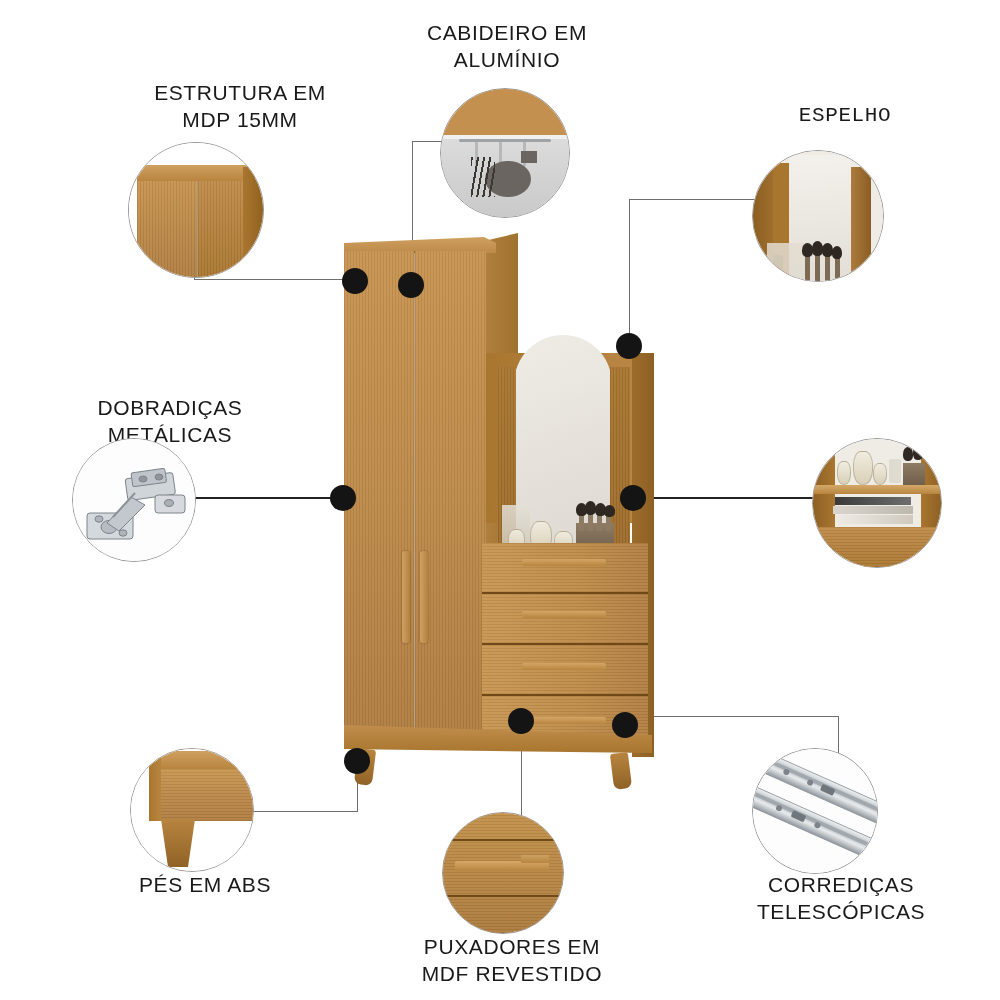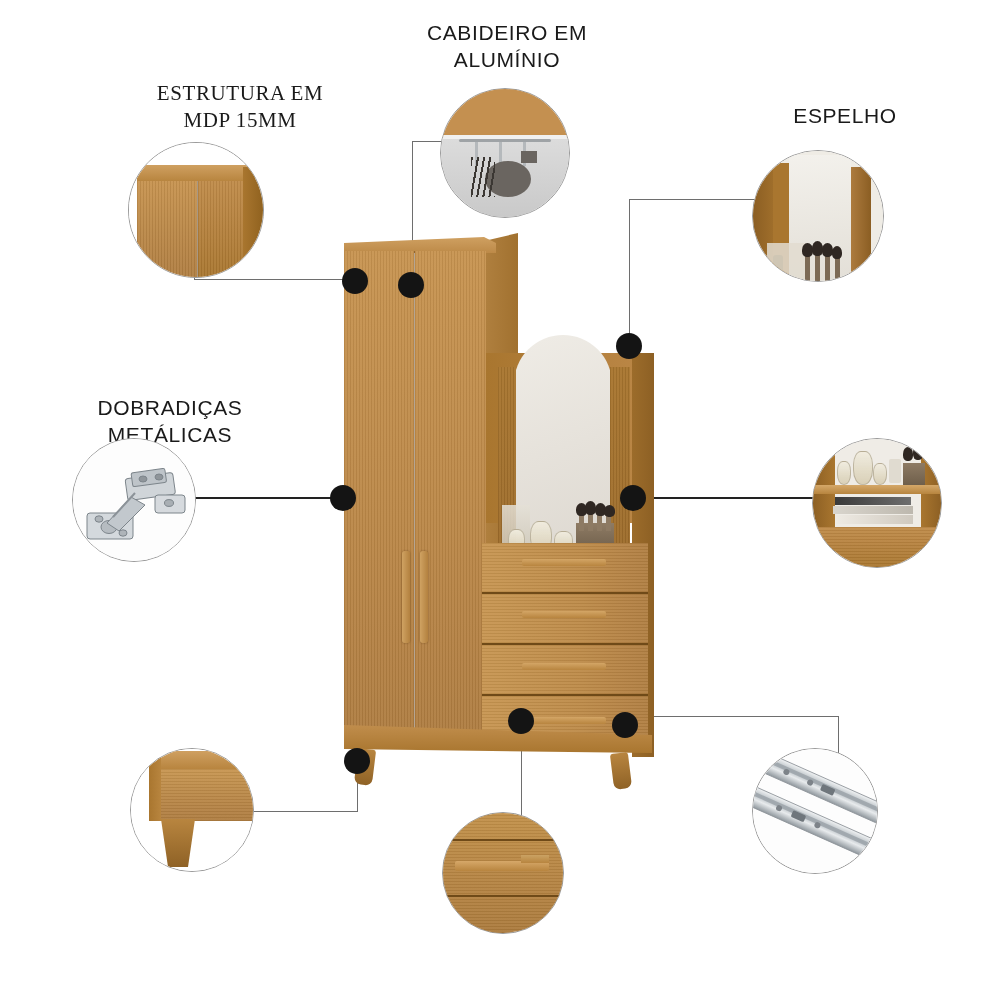--- a/index.html
+++ b/index.html
@@ -215,21 +215,21 @@
       <div class="drawer-pull" style="left:40px;top:68px;width:84px;"></div>
       <div class="drawer-pull" style="left:40px;top:120px;width:84px;"></div>
       <div class="drawer-pull" style="left:40px;top:174px;width:84px;"></div>
     </div>
 
     <div id="base"></div>
     <div class="foot" style="left:26px;top:524px;transform:rotate(7deg);"></div>
     <div class="foot" style="left:282px;top:528px;transform:rotate(-7deg);"></div>
   </div>
 
-  <div class="label" style="left:100px;top:80px;width:280px;font-family:Liberation Serif, serif;">ESTRUTURA EM
+  <div class="label" style="left:100px;top:80px;width:280px;">ESTRUTURA EM
 MDP 15MM</div>
   <div class="bubble" style="left:128px;top:142px;width:134px;height:134px;">
     <div class="inner" style="background:#ffffff;">
       <div style="position:absolute;left:8px;top:22px;width:118px;height:16px;background:linear-gradient(180deg,#cfa061,#b8853f);"></div>
       <div style="position:absolute;left:8px;top:38px;width:60px;height:96px;
         background:repeating-linear-gradient(90deg,rgba(0,0,0,.06) 0 1px,rgba(255,255,255,.05) 1px 3px),linear-gradient(180deg,#c7934f,#b07e41);"></div>
       <div style="position:absolute;left:69px;top:38px;width:45px;height:96px;
         background:repeating-linear-gradient(90deg,rgba(0,0,0,.06) 0 1px,rgba(255,255,255,.05) 1px 3px),linear-gradient(180deg,#c08b49,#a9762f);"></div>
       <div style="position:absolute;left:114px;top:24px;width:20px;height:110px;background:linear-gradient(90deg,#a9762f,#90621f);"></div>
       <div style="position:absolute;left:68px;top:38px;width:1px;height:96px;background:rgba(80,50,12,.5);"></div>
@@ -247,21 +247,21 @@
       <div style="position:absolute;left:58px;top:53px;width:3px;height:24px;background:#b5b9bc;"></div>
       <div style="position:absolute;left:82px;top:53px;width:3px;height:24px;background:#b5b9bc;"></div>
       <div style="position:absolute;left:44px;top:72px;width:46px;height:36px;border-radius:50%;background:#6a6560;"></div>
       <div style="position:absolute;left:30px;top:68px;width:24px;height:40px;
         background:repeating-linear-gradient(100deg,#3b3733 0 2px,transparent 2px 6px);"></div>
       <div style="position:absolute;left:80px;top:62px;width:16px;height:12px;background:#6a6560;"></div>
     </div>
   </div>
   <div class="dot" style="left:398px;top:272px;width:26px;height:26px;"></div>
 
-  <div class="label" style="left:700px;top:103px;width:290px;">ESPELHO</div>
+  <div class="label" style="left:700px;top:103px;width:290px;font-family:Liberation Mono, monospace;">ESPELHO</div>
   <div class="bubble" style="left:752px;top:150px;width:130px;height:130px;">
     <div class="inner" style="background:#efece5;">
       <div style="position:absolute;left:0;top:18px;width:30px;height:112px;background:linear-gradient(90deg,#8b5e23,#a9762f);"></div>
       <div style="position:absolute;left:20px;top:12px;width:16px;height:118px;background:#a9762f;"></div>
       <div style="position:absolute;left:96px;top:16px;width:22px;height:114px;background:linear-gradient(90deg,#b07e41,#8b5e23);"></div>
       <div style="position:absolute;left:36px;top:4px;width:62px;height:126px;background:linear-gradient(175deg,#f3f1ec,#e3dfd7);"></div>
       <div style="position:absolute;left:14px;top:92px;width:40px;height:38px;background:#e2dcd0;opacity:.85;"></div>
       <div style="position:absolute;left:20px;top:104px;width:10px;height:22px;background:#cfc6b4;border-radius:3px;"></div>
       <div style="position:absolute;left:52px;top:104px;width:5px;height:26px;background:#7c6a55;"></div>
       <div style="position:absolute;left:62px;top:102px;width:5px;height:28px;background:#7c6a55;"></div>
@@ -326,31 +326,34 @@
     <div class="inner" style="background:#ffffff;">
       <div style="position:absolute;left:26px;top:2px;width:96px;height:18px;background:linear-gradient(180deg,#cfa061,#b8853f);"></div>
       <div style="position:absolute;left:26px;top:20px;width:96px;height:52px;
         background:repeating-linear-gradient(0deg,rgba(0,0,0,.05) 0 1px,rgba(255,255,255,.05) 1px 3px),linear-gradient(180deg,#c79550,#ae7c40);"></div>
       <div style="position:absolute;left:18px;top:2px;width:12px;height:70px;background:linear-gradient(90deg,#a9762f,#b8853f);"></div>
       <div style="position:absolute;left:30px;top:70px;width:34px;height:48px;
            background:linear-gradient(180deg,#b8853f,#8f6226);
            clip-path:polygon(0 0,34px 0,27px 48px,7px 48px);"></div>
     </div>
   </div>
+  <div class="label" style="left:100px;top:872px;width:210px;">PÉS EM ABS</div>
   <div class="dot" style="left:344px;top:748px;width:26px;height:26px;"></div>
 
   <div class="bubble" style="left:442px;top:812px;width:120px;height:120px;">
     <div class="inner" style="background:repeating-linear-gradient(0deg,rgba(0,0,0,.05) 0 1px,rgba(255,255,255,.05) 1px 3px),linear-gradient(180deg,#c29049,#ab7a3c);">
       <div style="position:absolute;left:0;top:26px;width:120px;height:2px;background:#6f4a18;"></div>
       <div style="position:absolute;left:0;top:82px;width:120px;height:2px;background:#6f4a18;"></div>
       <div style="position:absolute;left:12px;top:48px;width:94px;height:10px;border-radius:2px;
            background:linear-gradient(180deg,#d6a869,#b8853f);"></div>
       <div style="position:absolute;left:78px;top:42px;width:28px;height:8px;background:linear-gradient(180deg,#caa263,#b8853f);"></div>
     </div>
   </div>
+  <div class="label" style="left:400px;top:934px;width:224px;">PUXADORES EM
+MDF REVESTIDO</div>
   <div class="dot" style="left:508px;top:708px;width:26px;height:26px;"></div>
 
   <div class="bubble" style="left:752px;top:748px;width:124px;height:124px;">
     <div class="inner" style="background:#fdfdfd;">
       <svg class="slide-svg" viewBox="0 0 124 124">
         <defs>
           <linearGradient id="mg" x1="0" y1="0" x2="0" y2="1">
             <stop offset="0%" stop-color="#f2f4f5"></stop>
             <stop offset="35%" stop-color="#b9c0c5"></stop>
             <stop offset="60%" stop-color="#e8ebed"></stop>
@@ -365,15 +368,17 @@
           <rect x="58" y="34" width="14" height="7" rx="1.5" fill="#6f767c"></rect>
           <rect x="-10" y="64" width="150" height="20" fill="url(#mg)" stroke="#8d9399" stroke-width="0.8"></rect>
           <rect x="-10" y="69" width="150" height="4" fill="#9aa1a7" opacity=".8"></rect>
           <circle cx="28" cy="74" r="3" fill="#7d8389"></circle>
           <rect x="42" y="70" width="14" height="7" rx="1.5" fill="#6f767c"></rect>
           <circle cx="70" cy="74" r="3" fill="#7d8389"></circle>
         </g>
       </svg>
     </div>
   </div>
+  <div class="label" style="left:728px;top:872px;width:226px;">CORREDIÇAS
+TELESCÓPICAS</div>
   <div class="dot" style="left:612px;top:712px;width:26px;height:26px;"></div>
 
 </div>
 
 </body></html>

